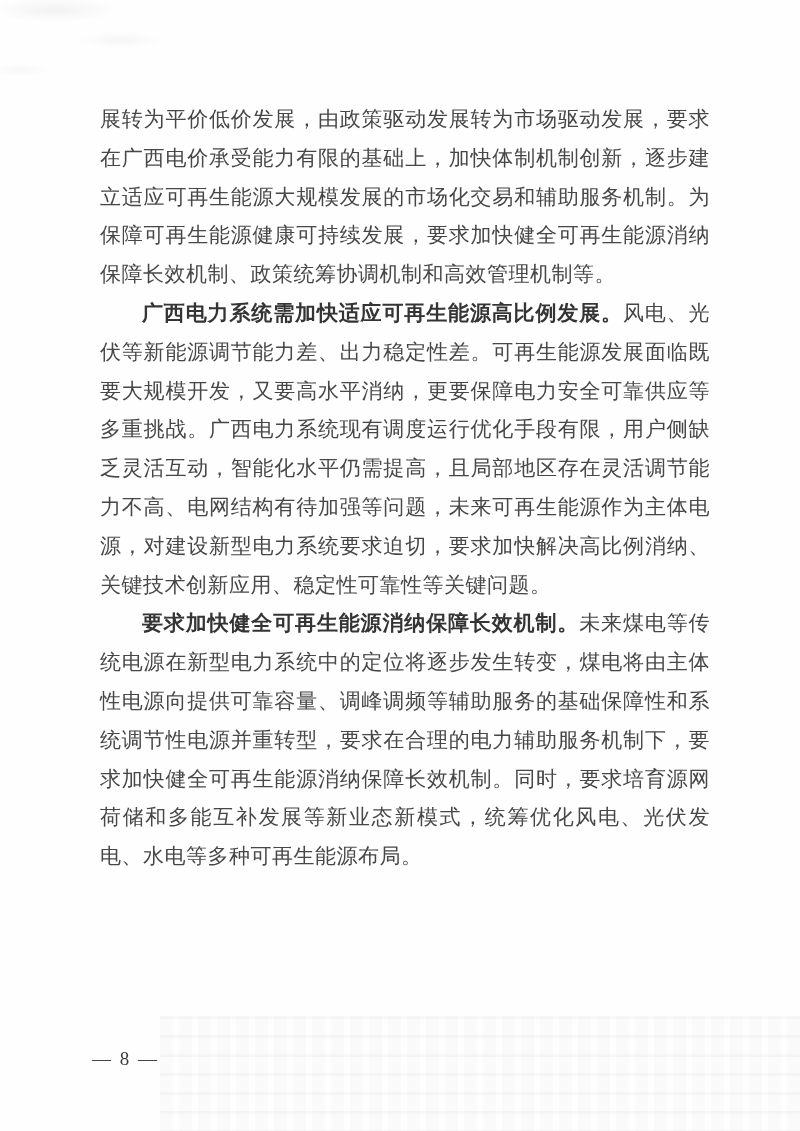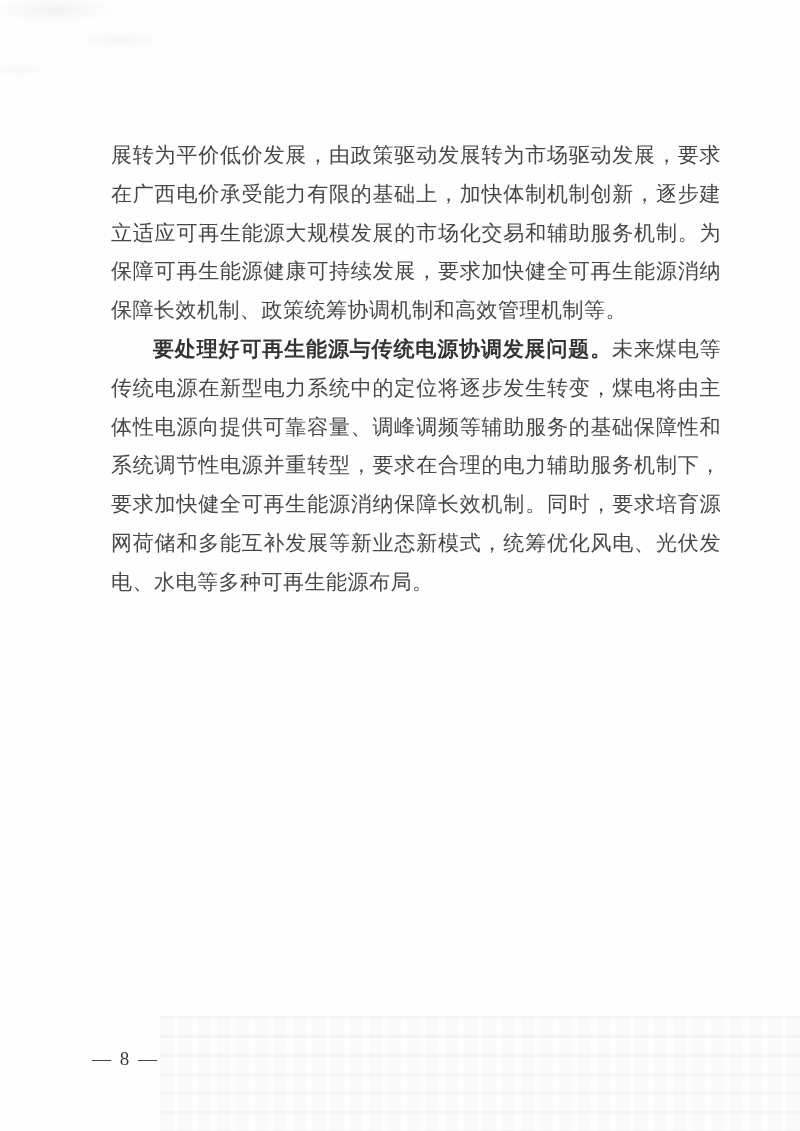--- a/index.html
+++ b/index.html
@@ -31,30 +31,29 @@
     position: absolute;
     left: 160px; top: 1016px;
     width: 640px; height: 115px;
     background:
       repeating-linear-gradient(180deg, rgba(70,70,70,0.035) 0 3px, rgba(0,0,0,0) 3px 19px),
       repeating-linear-gradient(90deg, rgba(70,70,70,0.02) 0 13px, rgba(0,0,0,0) 13px 19px);
     pointer-events: none;
   }
   .body-text {
     position: absolute;
-    left: 111px;
+    left: 100px;
     top: 100px;
     width: 610px;
     font-size: 21px;
     line-height: 38.8px;
     letter-spacing: 0.5px;
     color: #474747;
     text-align: justify;
     text-justify: inter-ideograph;
-    margin-top: 36px;
   }
   .para {
     margin: 0;
     padding: 0;
   }
   .para.indented {
     text-indent: 2em;
   }
   .seg-bold {
     font-family: "Liberation Sans", sans-serif; 
@@ -76,20 +75,21 @@
 
 <div class="page">
 
   <div class="noise-top"></div>
   <div class="noise-bottom"></div>
 
   <div class="body-text">
 
     <p class="para"><span class="seg">展转为平价低价发展，由政策驱动发展转为市场驱动发展，要求在广西电价承受能力有限的基础上，加快体制机制创新，逐步建立适应可再生能源大规模发展的市场化交易和辅助服务机制。为保障可再生能源健康可持续发展，要求加快健全可再生能源消纳保障长效机制、政策统筹协调机制和高效管理机制等。</span></p>
 
+    <p class="para indented"><span class="seg seg-bold">广西电力系统需加快适应可再生能源高比例发展。</span><span class="seg">风电、光伏等新能源调节能力差、出力稳定性差。可再生能源发展面临既要大规模开发，又要高水平消纳，更要保障电力安全可靠供应等多重挑战。广西电力系统现有调度运行优化手段有限，用户侧缺乏灵活互动，智能化水平仍需提高，且局部地区存在灵活调节能力不高、电网结构有待加强等问题，未来可再生能源作为主体电源，对建设新型电力系统要求迫切，要求加快解决高比例消纳、关键技术创新应用、稳定性可靠性等关键问题。</span></p>
 
-    <p class="para indented"><span class="seg seg-bold">要处理好可再生能源与传统电源协调发展问题。</span><span class="seg">未来煤电等传统电源在新型电力系统中的定位将逐步发生转变，煤电将由主体性电源向提供可靠容量、调峰调频等辅助服务的基础保障性和系统调节性电源并重转型，要求在合理的电力辅助服务机制下，要求加快健全可再生能源消纳保障长效机制。同时，要求培育源网荷储和多能互补发展等新业态新模式，统筹优化风电、光伏发电、水电等多种可再生能源布局。</span></p>
+    <p class="para indented"><span class="seg seg-bold">要求加快健全可再生能源消纳保障长效机制。</span><span class="seg">未来煤电等传统电源在新型电力系统中的定位将逐步发生转变，煤电将由主体性电源向提供可靠容量、调峰调频等辅助服务的基础保障性和系统调节性电源并重转型，要求在合理的电力辅助服务机制下，要求加快健全可再生能源消纳保障长效机制。同时，要求培育源网荷储和多能互补发展等新业态新模式，统筹优化风电、光伏发电、水电等多种可再生能源布局。</span></p>
 
   </div>
 
   <div class="page-number">— 8 —</div>
 
 </div>
 
 </body></html>

